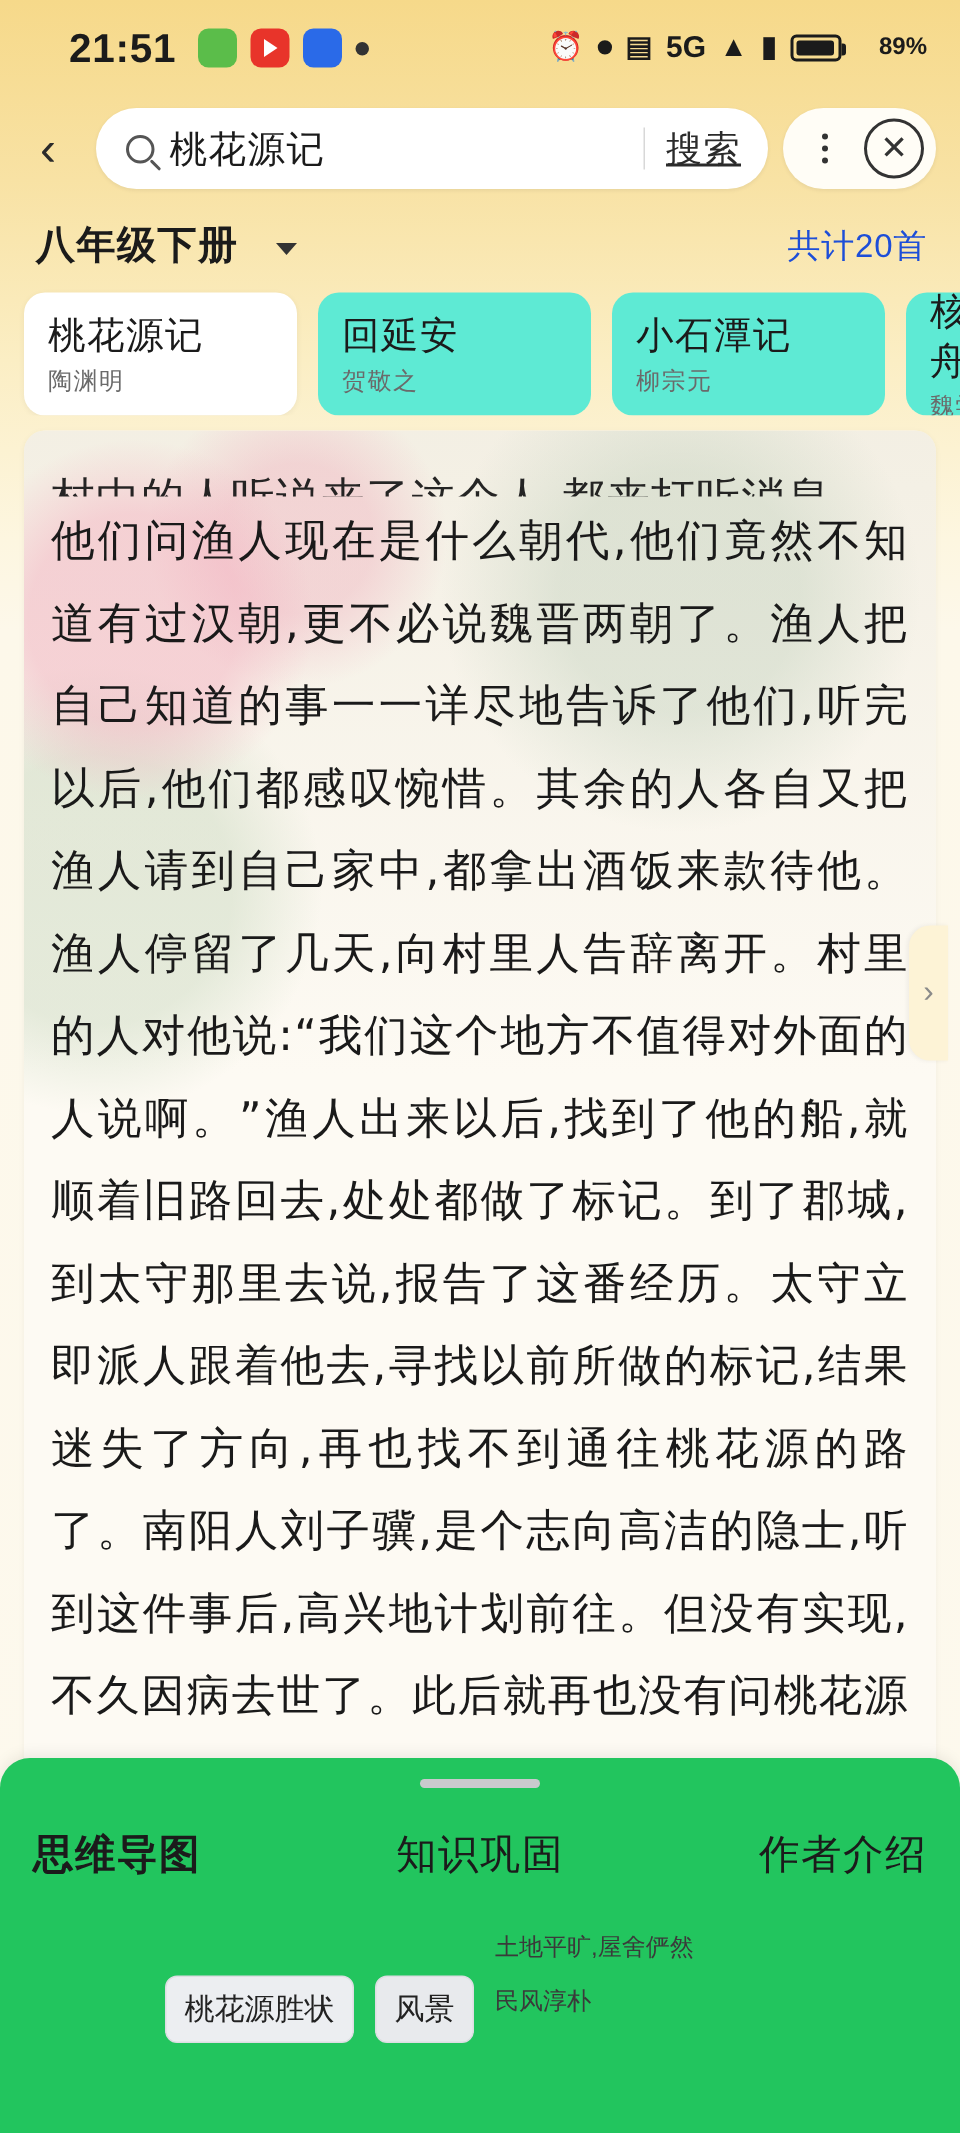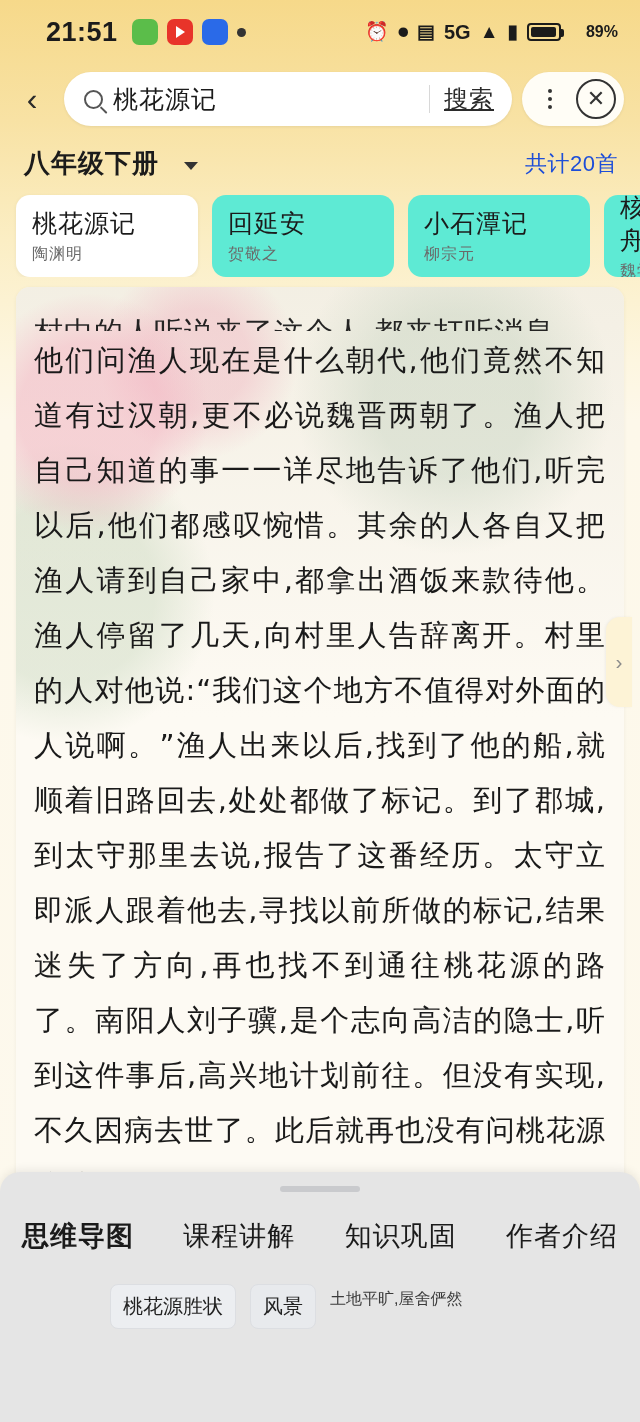--- a/index.html
+++ b/index.html
@@ -222,21 +222,21 @@
     letter-spacing: .5px;
     white-space: nowrap;
     overflow: hidden;
   }
 
   
   .bottom-sheet {
     position: absolute;
     left: 0; right: 0; bottom: 0;
     height: 250px;
-    background: #e5e5e5;
+    background: #22c55e;
     border-radius: 20px 20px 0 0;
     box-shadow: 0 -2px 10px rgba(0,0,0,.08);
     padding-top: 10px;
   }
   .grabber {
     width: 80px; height: 6px; background: #c9cacd; border-radius: 3px; margin: 4px auto 0 auto;
   }
   .sheet-tabs {
     display: flex; align-items: center; justify-content: space-between;
     padding: 26px 22px 0 22px;
@@ -257,20 +257,21 @@
     color: #333;
   }
   .mm-node {
     background: #eceef1;
     border: 1px solid #dcdee2;
     border-radius: 8px;
     padding: 8px 12px;
     font-size: 20px;
     color: #222;
     white-space: nowrap;
+    margin-top: 33px;
   }
   .mm-node.small { background: #e8eaed; }
   .mm-text {
     font-size: 16px; line-height: 30px; color: #3a3a3a;
   }
   .mm-col { display: flex; flex-direction: column; gap: 6px; }
 </style>
 </head>
 <body>
 
@@ -358,24 +359,24 @@
     <div class="chip">八年级下册语文《桃…</div>
     <div class="chip">桃花源闹鬼的图片</div>
     <div class="chip">《桃花源记》是鬼故事</div>
   </div>
 </div>
 
 <div class="bottom-sheet">
   <div class="grabber"></div>
   <div class="sheet-tabs">
     <div class="sheet-tab active">思维导图</div>
-    <div class="sheet-tab">课程讲解</div>
     <div class="sheet-tab">知识巩固</div>
     <div class="sheet-tab">作者介绍</div>
   </div>
   <div class="mindmap">
     <div class="mm-node">桃花源胜状</div>
     <div class="mm-node small">风景</div>
     <div class="mm-col">
       <div class="mm-text">土地平旷,屋舍俨然</div>
+      <div class="mm-text">民风淳朴</div>
     </div>
   </div>
 </div>
 
 </body></html>

